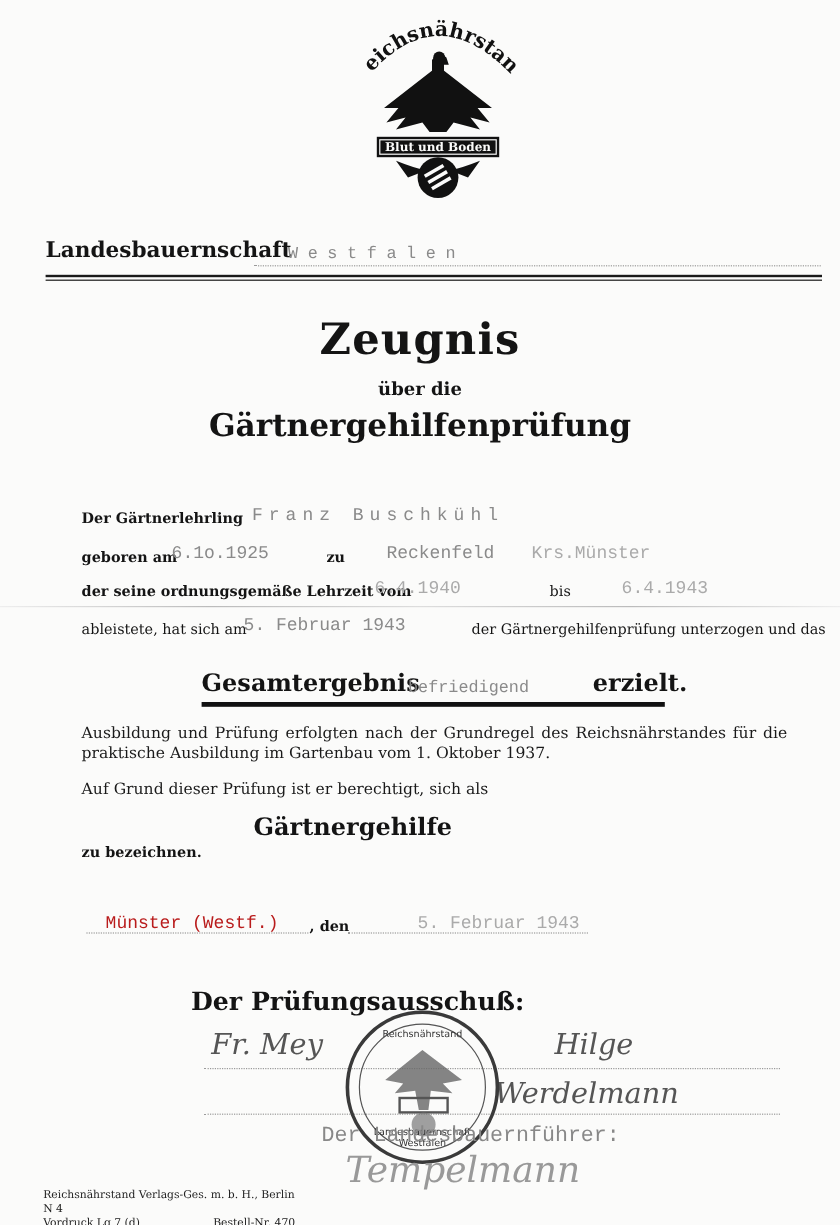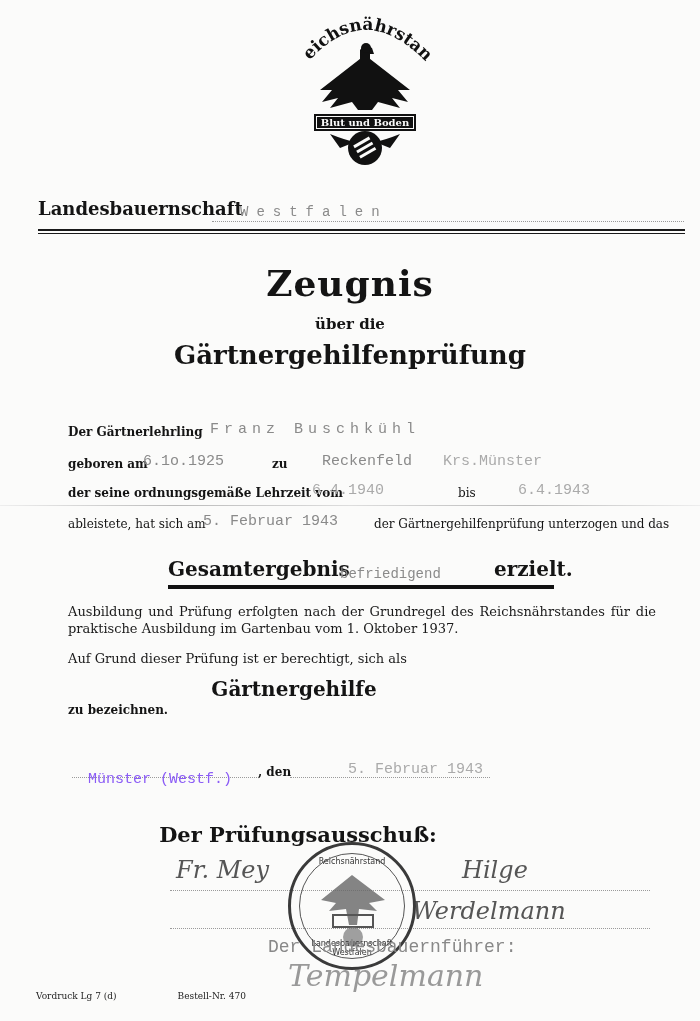--- a/index.html
+++ b/index.html
@@ -115,35 +115,35 @@
 
 <div class="abs fraktur line-label" style="left:68px;top:486px;font-weight:bold;">der seine ordnungsgemäße Lehrzeit vom</div>
 <div class="abs typed typed-val" style="left:312px;top:482px;color:#aaa;">6.4.1940</div>
 <div class="abs fraktur line-label" style="left:458px;top:486px;font-weight:normal;">bis</div>
 <div class="abs typed typed-val" style="left:518px;top:482px;color:#aaa;">6.4.1943</div>
 
 <div class="abs" style="left:0;top:505px;width:700px;height:1px;background:linear-gradient(90deg,#eee,#bbb,#ddd,#bbb,#eee);"></div>
 
 <div class="abs fraktur line-label" style="left:68px;top:517px;font-weight:normal;">ableistete, hat sich am</div>
 <div class="abs typed typed-val" style="left:203px;top:513px;">5. Februar 1943</div>
-<div class="abs fraktur line-label" style="left:374px;top:517px;font-weight:normal;">der Gärtnergehilfenprüfung unterzogen und das</div>
+<div class="abs fraktur line-label" style="left:393px;top:517px;font-weight:normal;">der Gärtnergehilfenprüfung unterzogen und das</div>
 
 <div class="abs fraktur result-label">Gesamtergebnis</div>
 <div class="abs typed result-value">befriedigend</div>
 <div class="abs fraktur result-end">erzielt.</div>
 <div class="abs result-bar"></div>
 
 <div class="abs para" style="top:603px;">Ausbildung und Prüfung erfolgten nach der Grundregel des Reichsnährstandes für die praktische Ausbildung im Gartenbau vom 1. Oktober 1937.</div>
 <div class="abs para" style="top:650px;">Auf Grund dieser Prüfung ist er berechtigt, sich als</div>
 
 <div class="abs fraktur gehilfe">Gärtnergehilfe</div>
 <div class="abs fraktur bez">zu bezeichnen.</div>
 
 <div class="abs dotline place-dots"></div>
-<div class="abs typed typed-val" style="left:88px;top:761px;color:#8b5cf6;margin-top:10px;">Münster (Westf.)</div>
+<div class="abs typed typed-val" style="left:88px;top:761px;color:#b91c1c;">Münster (Westf.)</div>
 <div class="abs fraktur line-label" style="left:258px;top:765px;">, den</div>
 <div class="abs dotline date-dots"></div>
 <div class="abs typed typed-val" style="left:348px;top:761px;color:#aaa;">5. Februar 1943</div>
 
 <div class="abs fraktur committee">Der Prüfungsausschuß:</div>
 
 <div class="abs dotline sig-line1"></div>
 <div class="abs dotline sig-line2"></div>
 
 <div class="abs sig" style="left:176px;top:856px;font-size:24px;">Fr. Mey</div>
@@ -159,16 +159,19 @@
     <circle cx="62" cy="92" r="10" fill="#777" opacity="0.7"></circle>
   </svg>
   <div class="stamp-text" style="bottom:10px;">Landesbauernschaft Westfalen</div>
 </div>
 
 <div class="abs typed" style="left:268px;top:937px;font-size:18px;color:#888;">Der Landesbauernführer:</div>
 <div class="abs sig" style="left:288px;top:958px;font-size:30px;color:#999;">Tempelmann</div>
 
 <div class="abs footer small-print">
   <div class="footer-row">
+    <span>Reichsnährstand Verlags-Ges. m. b. H., Berlin N 4</span>
+  </div>
+  <div class="footer-row">
     <span>Vordruck Lg 7 (d)</span>
     <span>Bestell-Nr. 470</span>
   </div>
 </div>
 
 </body></html>

